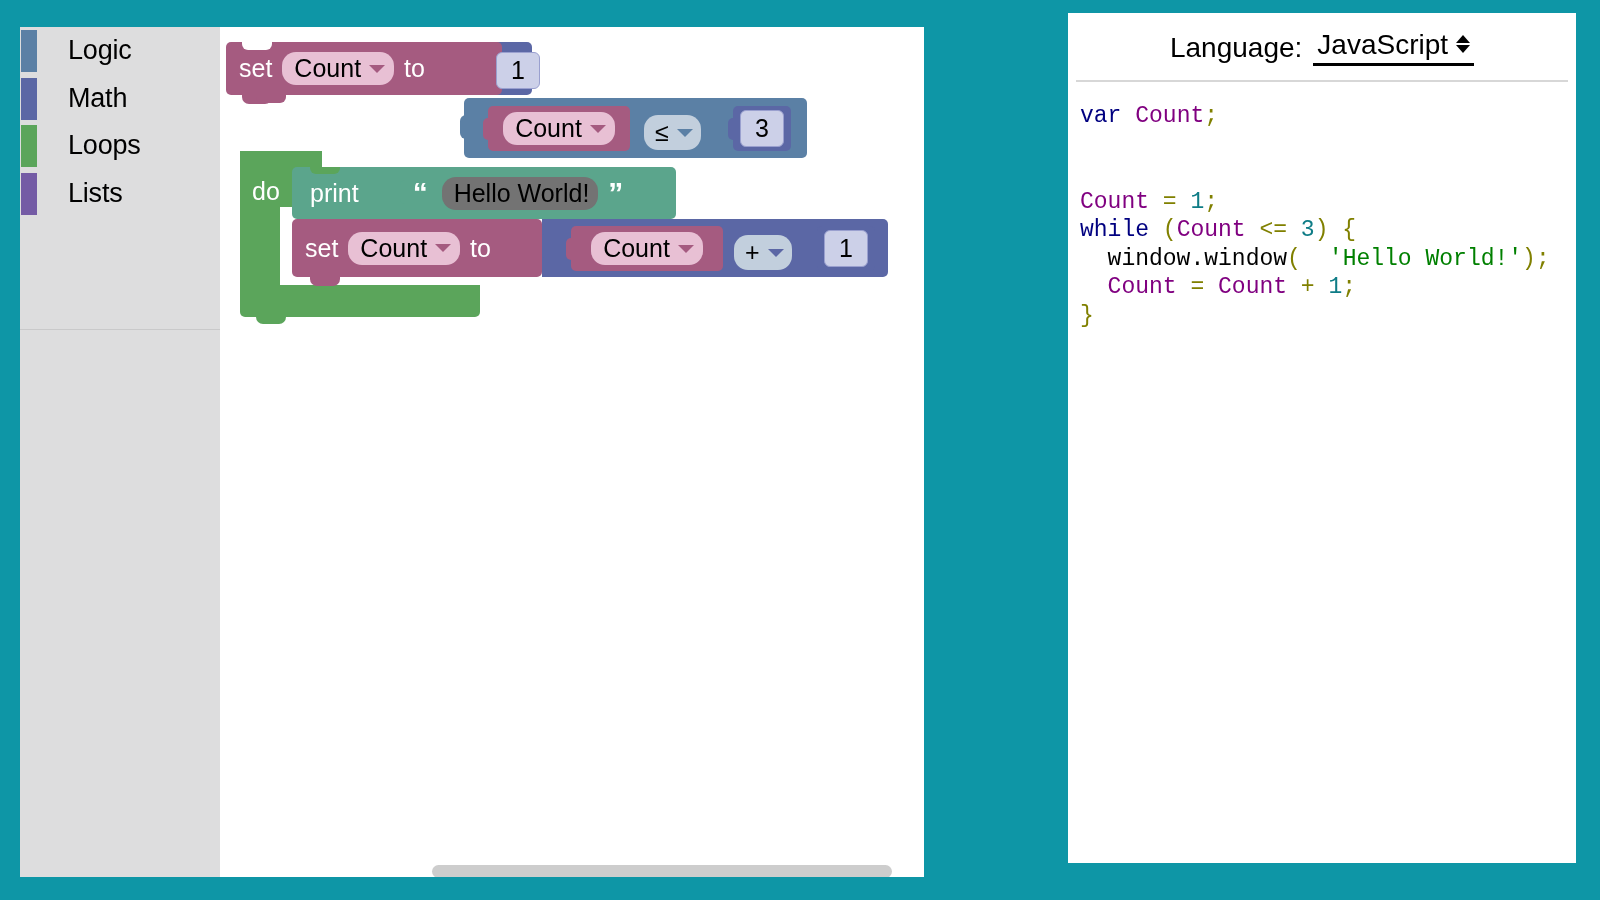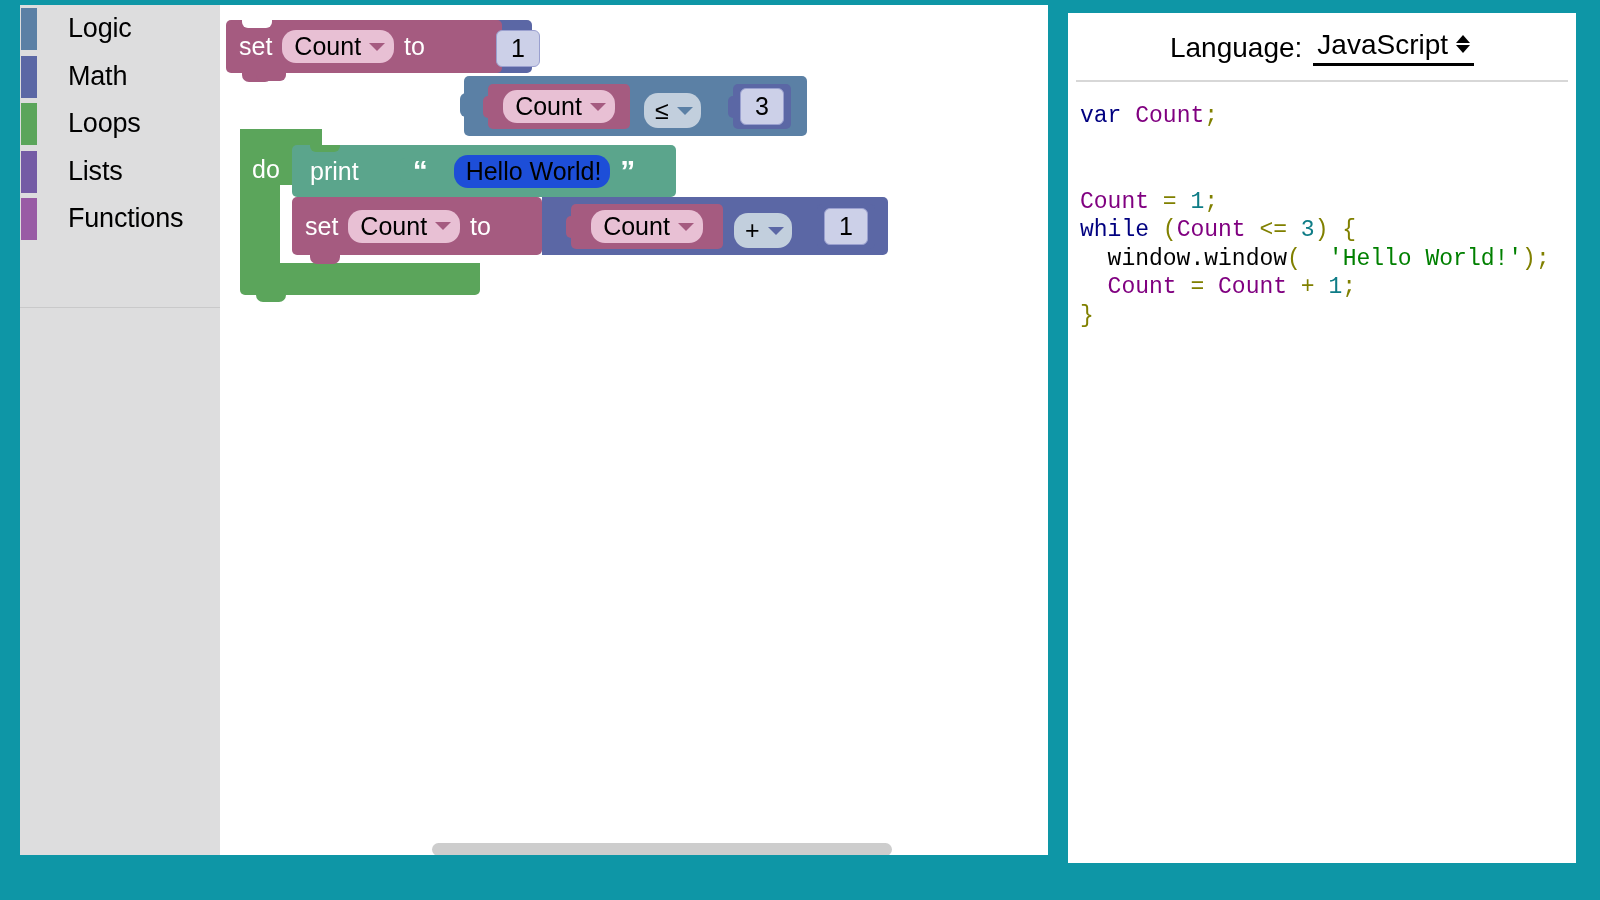--- a/index.html
+++ b/index.html
@@ -16,22 +16,22 @@
     position: relative;
     width: 1600px;
     height: 900px;
     background: #0e96a6;
   }
 
   
   #blockly-panel {
     position: absolute;
     left: 20px;
-    top: 5px;
-    width: 1028px;
+    top: 27px;
+    width: 904px;
     height: 850px;
     background: #ffffff;
     overflow: hidden;
   }
 
   #toolbox {
     position: absolute;
     left: 0px;
     top: 0px;
     width: 200px;
@@ -335,24 +335,20 @@
             <div class="tb-label">Math</div>
           </div>
           <div class="tb-item">
             <div class="tb-swatch" style="background: rgb(91, 165, 91);"></div>
             <div class="tb-label">Loops</div>
           </div>
           <div class="tb-item">
             <div class="tb-swatch" style="background: rgb(116, 91, 165);"></div>
             <div class="tb-label">Lists</div>
           </div>
-          <div class="tb-item">
-            <div class="tb-swatch" style="background: rgb(153, 91, 165);"></div>
-            <div class="tb-label">Functions</div>
-          </div>
         </div>
       <div id="toolbox-separator"></div>
     </div>
 
     <div id="workspace">
 
       <div class="blk" id="blk-set1-val"></div>
       <div class="blk" id="blk-set1-socket"></div>
       <div class="blk" id="blk-set1-body">
         <div class="row" style="padding-left:13px;">
@@ -400,21 +396,21 @@
       <div class="blk" id="blk-cmp-num">
         <div class="row" style="justify-content:center;">
           <span class="num-field">3</span>
         </div>
       </div>
 
       <div class="blk" id="blk-print">
         <div class="row" style="padding-left:18px;">
           <span class="blk-text">print</span>
           <span class="blk-text" style="margin-left:54px;font-size:30px;font-weight:bold;">“</span>
-          <span class="field" style="background:#1d4ed8;margin-left:26px;">Hello World!</span>
+          <span class="field" style="background:#737373;margin-left:14px;">Hello World!</span>
           <span class="blk-text" style="margin-left:10px;font-size:30px;font-weight:bold;">”</span>
         </div>
       </div>
       <div class="blk" id="blk-print-notch-top"></div>
       <div class="blk" id="blk-print-notch-bot"></div>
       <div class="blk" id="blk-print-socket"></div>
 
       <div class="blk" id="blk-set2-arith"></div>
       <div class="blk" id="blk-set2-socket"></div>
       <div class="blk" id="blk-set2-body">

